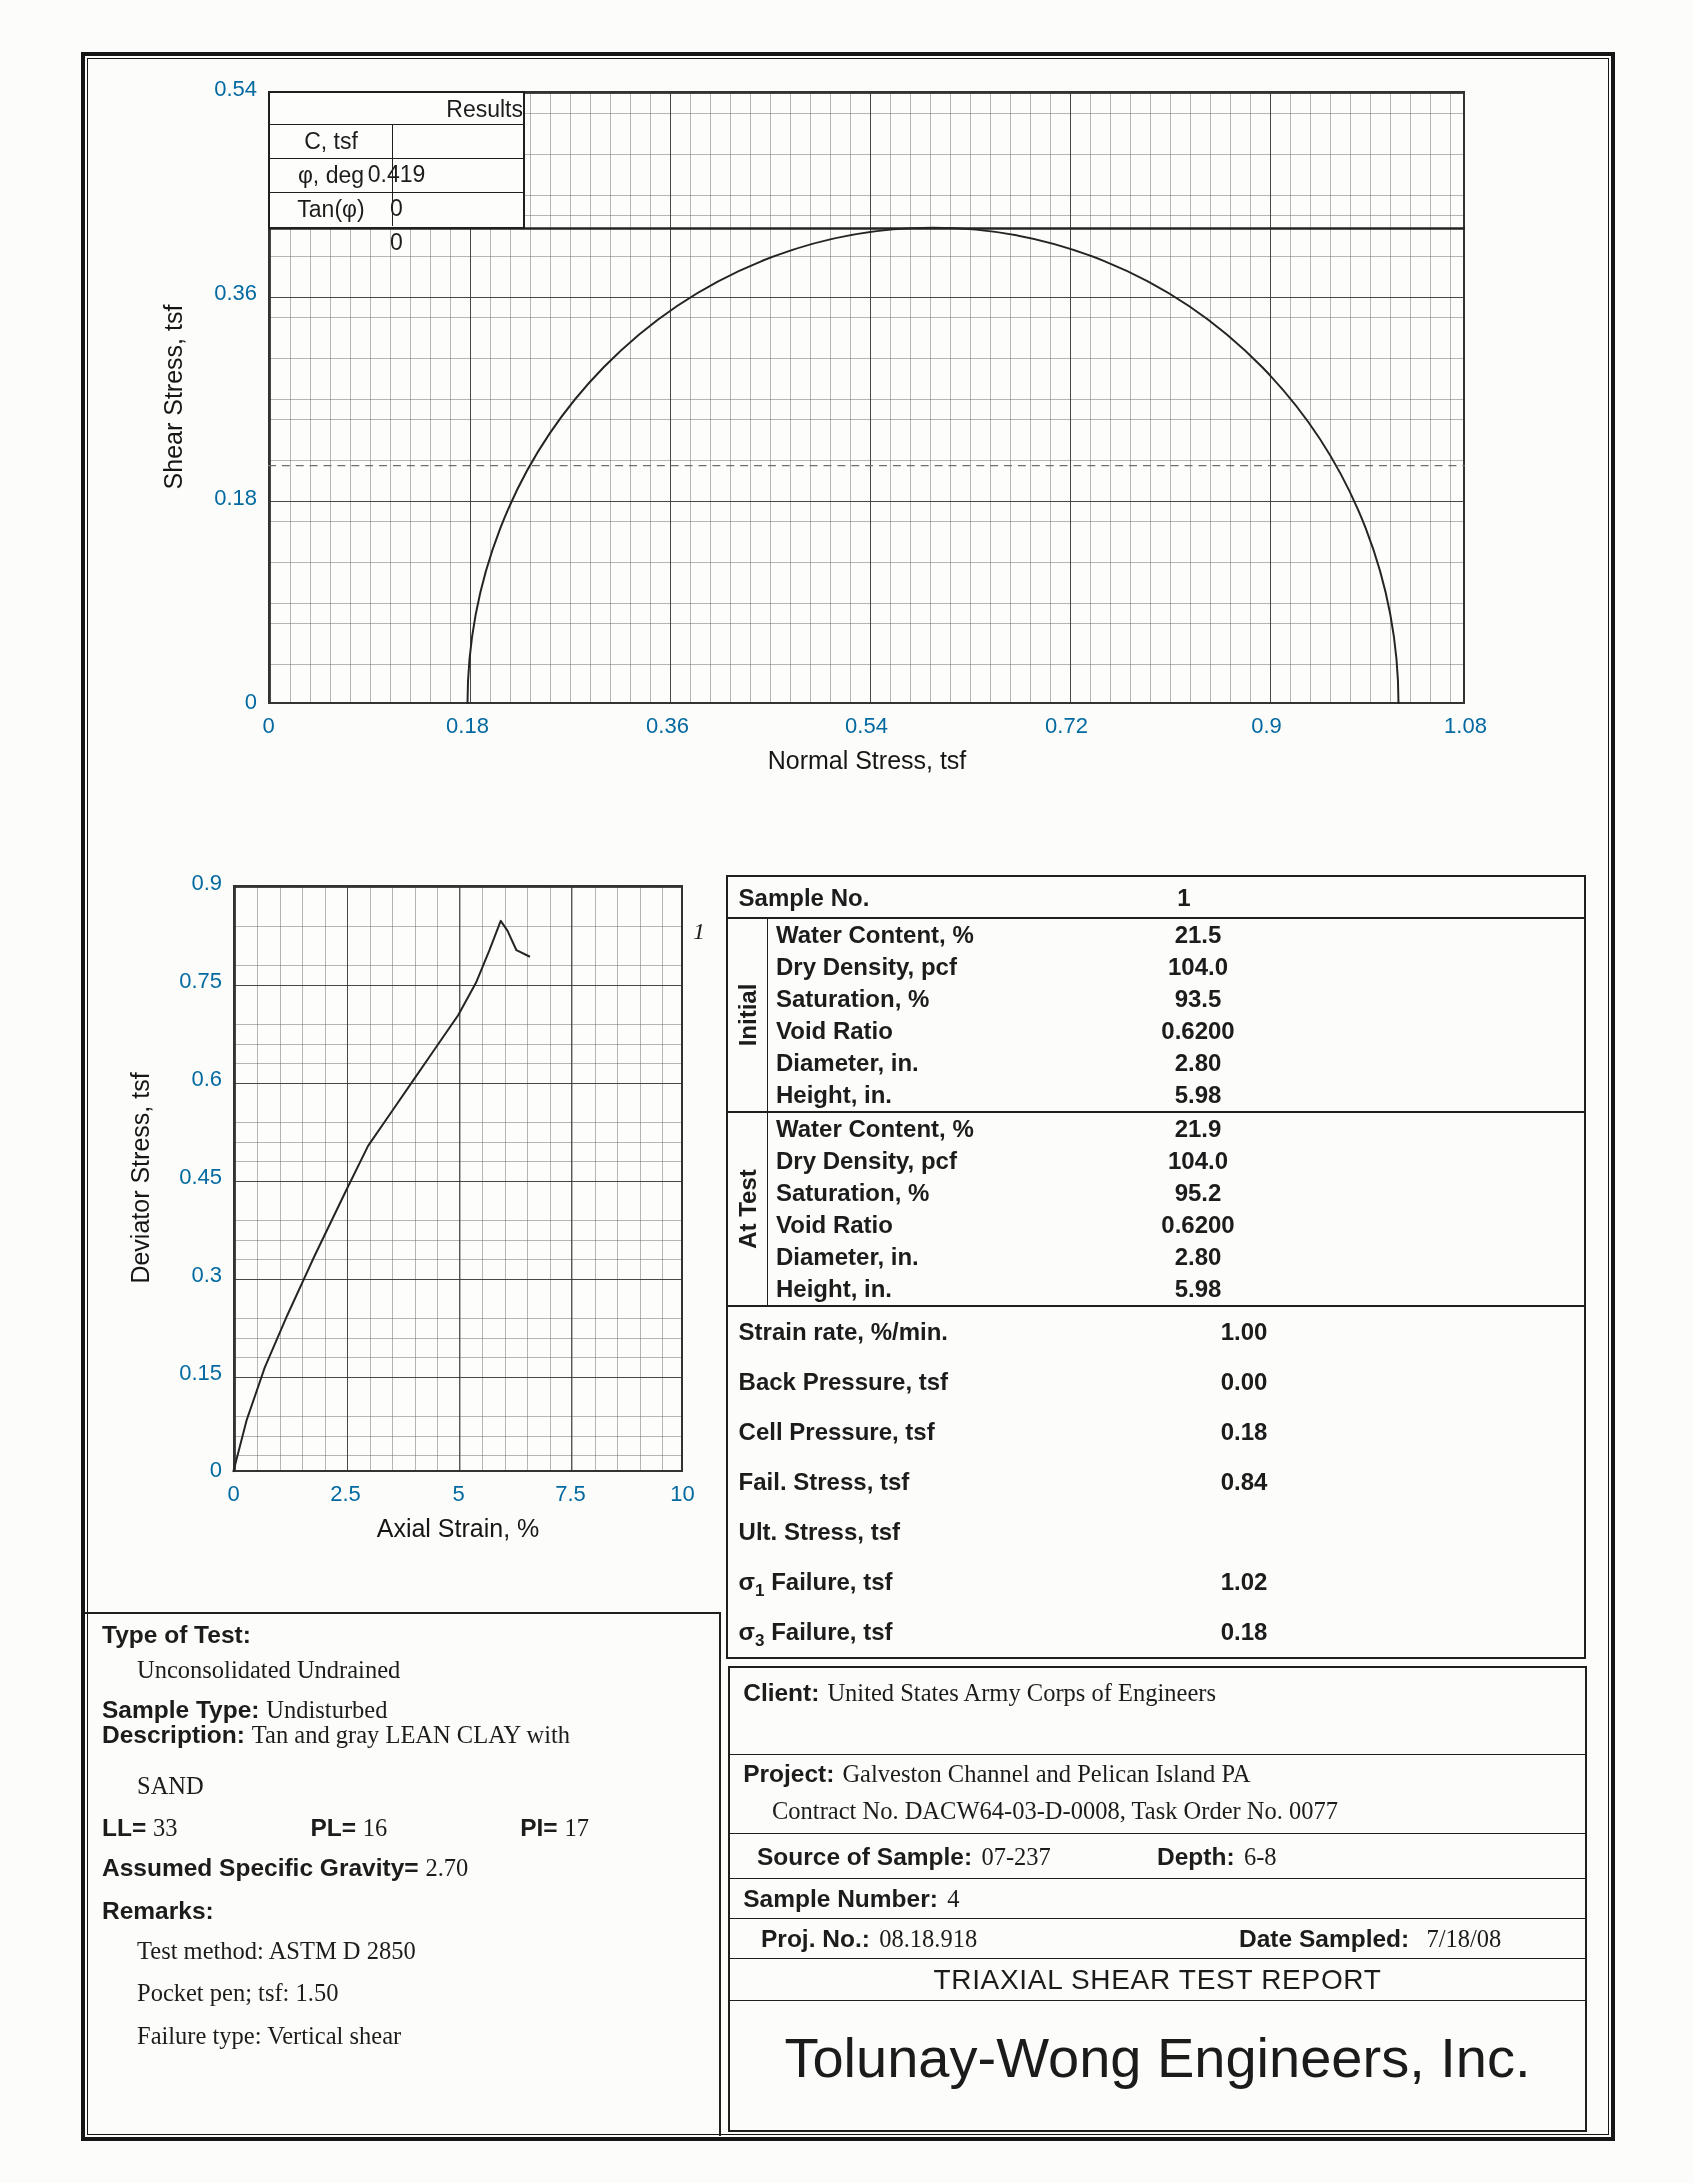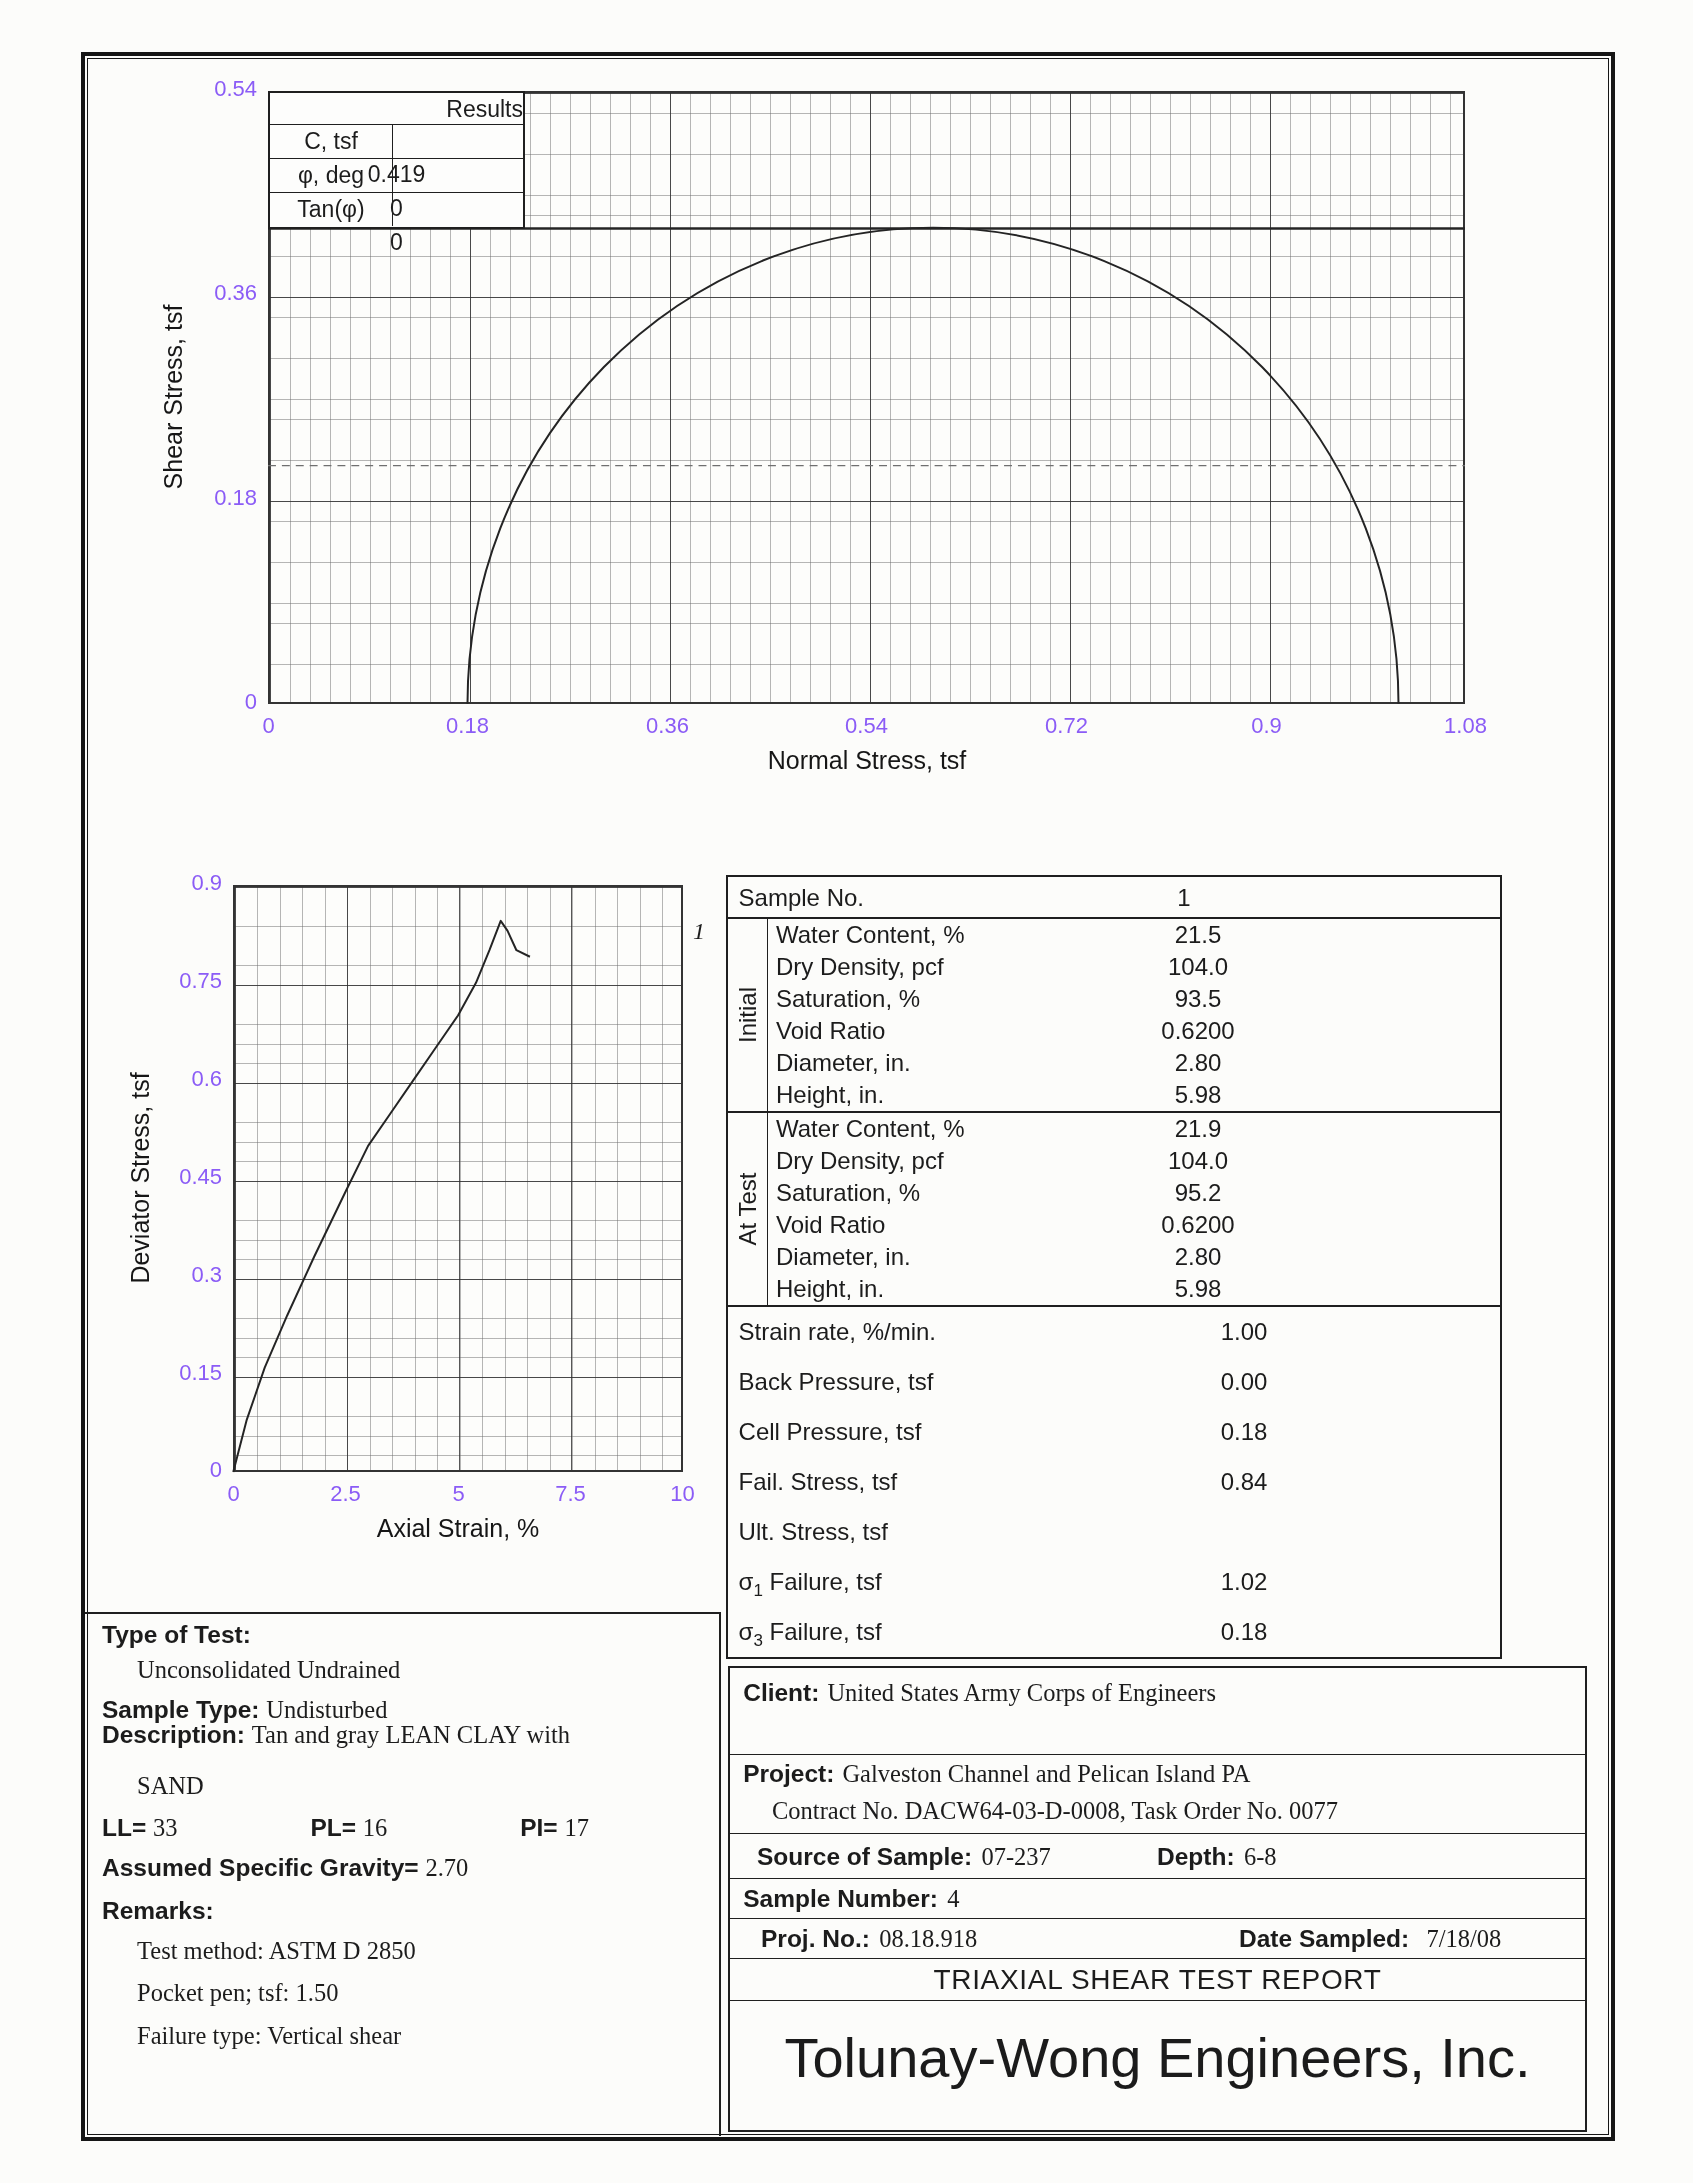--- a/index.html
+++ b/index.html
@@ -18,21 +18,21 @@
       repeating-linear-gradient(to right, rgba(110,110,110,.5) 0 0.7px, transparent 0.7px 20px),
       repeating-linear-gradient(to bottom, rgba(110,110,110,.5) 0 0.7px, transparent 0.7px 20.4px);}
   #plot-ss{left:233px;top:885px;width:450px;height:587px;
     background-image:
       repeating-linear-gradient(to right, rgba(45,45,45,.8) 0 1.3px, transparent 1.3px 112px),
       repeating-linear-gradient(to bottom, rgba(45,45,45,.8) 0 1.3px, transparent 1.3px 98px),
       repeating-linear-gradient(to right, rgba(110,110,110,.5) 0 0.7px, transparent 0.7px 22.5px),
       repeating-linear-gradient(to bottom, rgba(110,110,110,.5) 0 0.7px, transparent 0.7px 19.6px);}
   svg{position:absolute;z-index:2;overflow:visible;}
 
-  .tick{position:absolute;font-size:22px;color:#8b5cf6;z-index:3;}
+  .tick{position:absolute;font-size:22px;color:#0369a1;z-index:3;}
   .ytick{text-align:right;}
   .xtick{text-align:center;}
   .axis-label{position:absolute;font-size:25px;color:#161616;}
   .ylab{width:278px;height:32px;line-height:32px;text-align:center;transform:rotate(-90deg);}
   #mohr-ylab{left:34px;top:381px;}
   #ss-ylab{left:1.3px;top:1162px;}
   .xlab{width:344px;text-align:center;}
   #mohr-xlab{left:695px;top:746px;}
   #ss-xlab{left:286px;top:1514px;}
   .series-marker{position:absolute;left:693px;top:918px;font-family:"Liberation Serif",serif;
@@ -41,22 +41,22 @@
   
   .results{position:absolute;left:268px;top:91px;width:257px;background:#fdfdfc;
            border:2px solid #1f1f1f;font-size:23px;z-index:6;}
   .r-head{height:32px;line-height:32px;text-align:right;border-bottom:1.3px solid #1f1f1f;}
   .r-row{display:flex;height:34px;line-height:33px;border-bottom:1.3px solid #1f1f1f;flex-direction:column;}
   .r-row:last-child{border-bottom:none;}
   .r-lab{width:123px;border-right:1.3px solid #1f1f1f;text-align:center;}
   .r-val{flex:1;text-align:center;}
 
   
-  .sample-table{position:absolute;left:726px;top:875px;width:776px;border:2px solid #1f1f1f;
-                font-size:24px;background:transparent;}
+  .sample-table{position:absolute;left:726px;top:875px;width:860px;border:2px solid #1f1f1f;
+                font-size:24px;background:transparent;font-weight:bold;}
   .st-header{position:relative;height:42px;border-bottom:2px solid #1f1f1f;}
   .st-h-label{position:absolute;left:10.6px;top:0;height:42px;line-height:42px;}
   .st-h-value{position:absolute;left:370px;width:172px;top:0;height:42px;line-height:42px;text-align:center;}
   .st-group{display:flex;border-bottom:2px solid #1f1f1f;}
   .st-gl{width:40px;border-right:1.3px solid #1f1f1f;position:relative;}
   .st-gl span{position:absolute;left:50%;top:50%;transform:translate(-50%,-50%) rotate(-90deg);white-space:nowrap;}
   .st-gr{flex:1;}
   .g-row{position:relative;height:32px;line-height:32px;}
   .g-lab{position:absolute;left:8px;}
   .g-val{position:absolute;left:324px;width:212px;text-align:center;}

